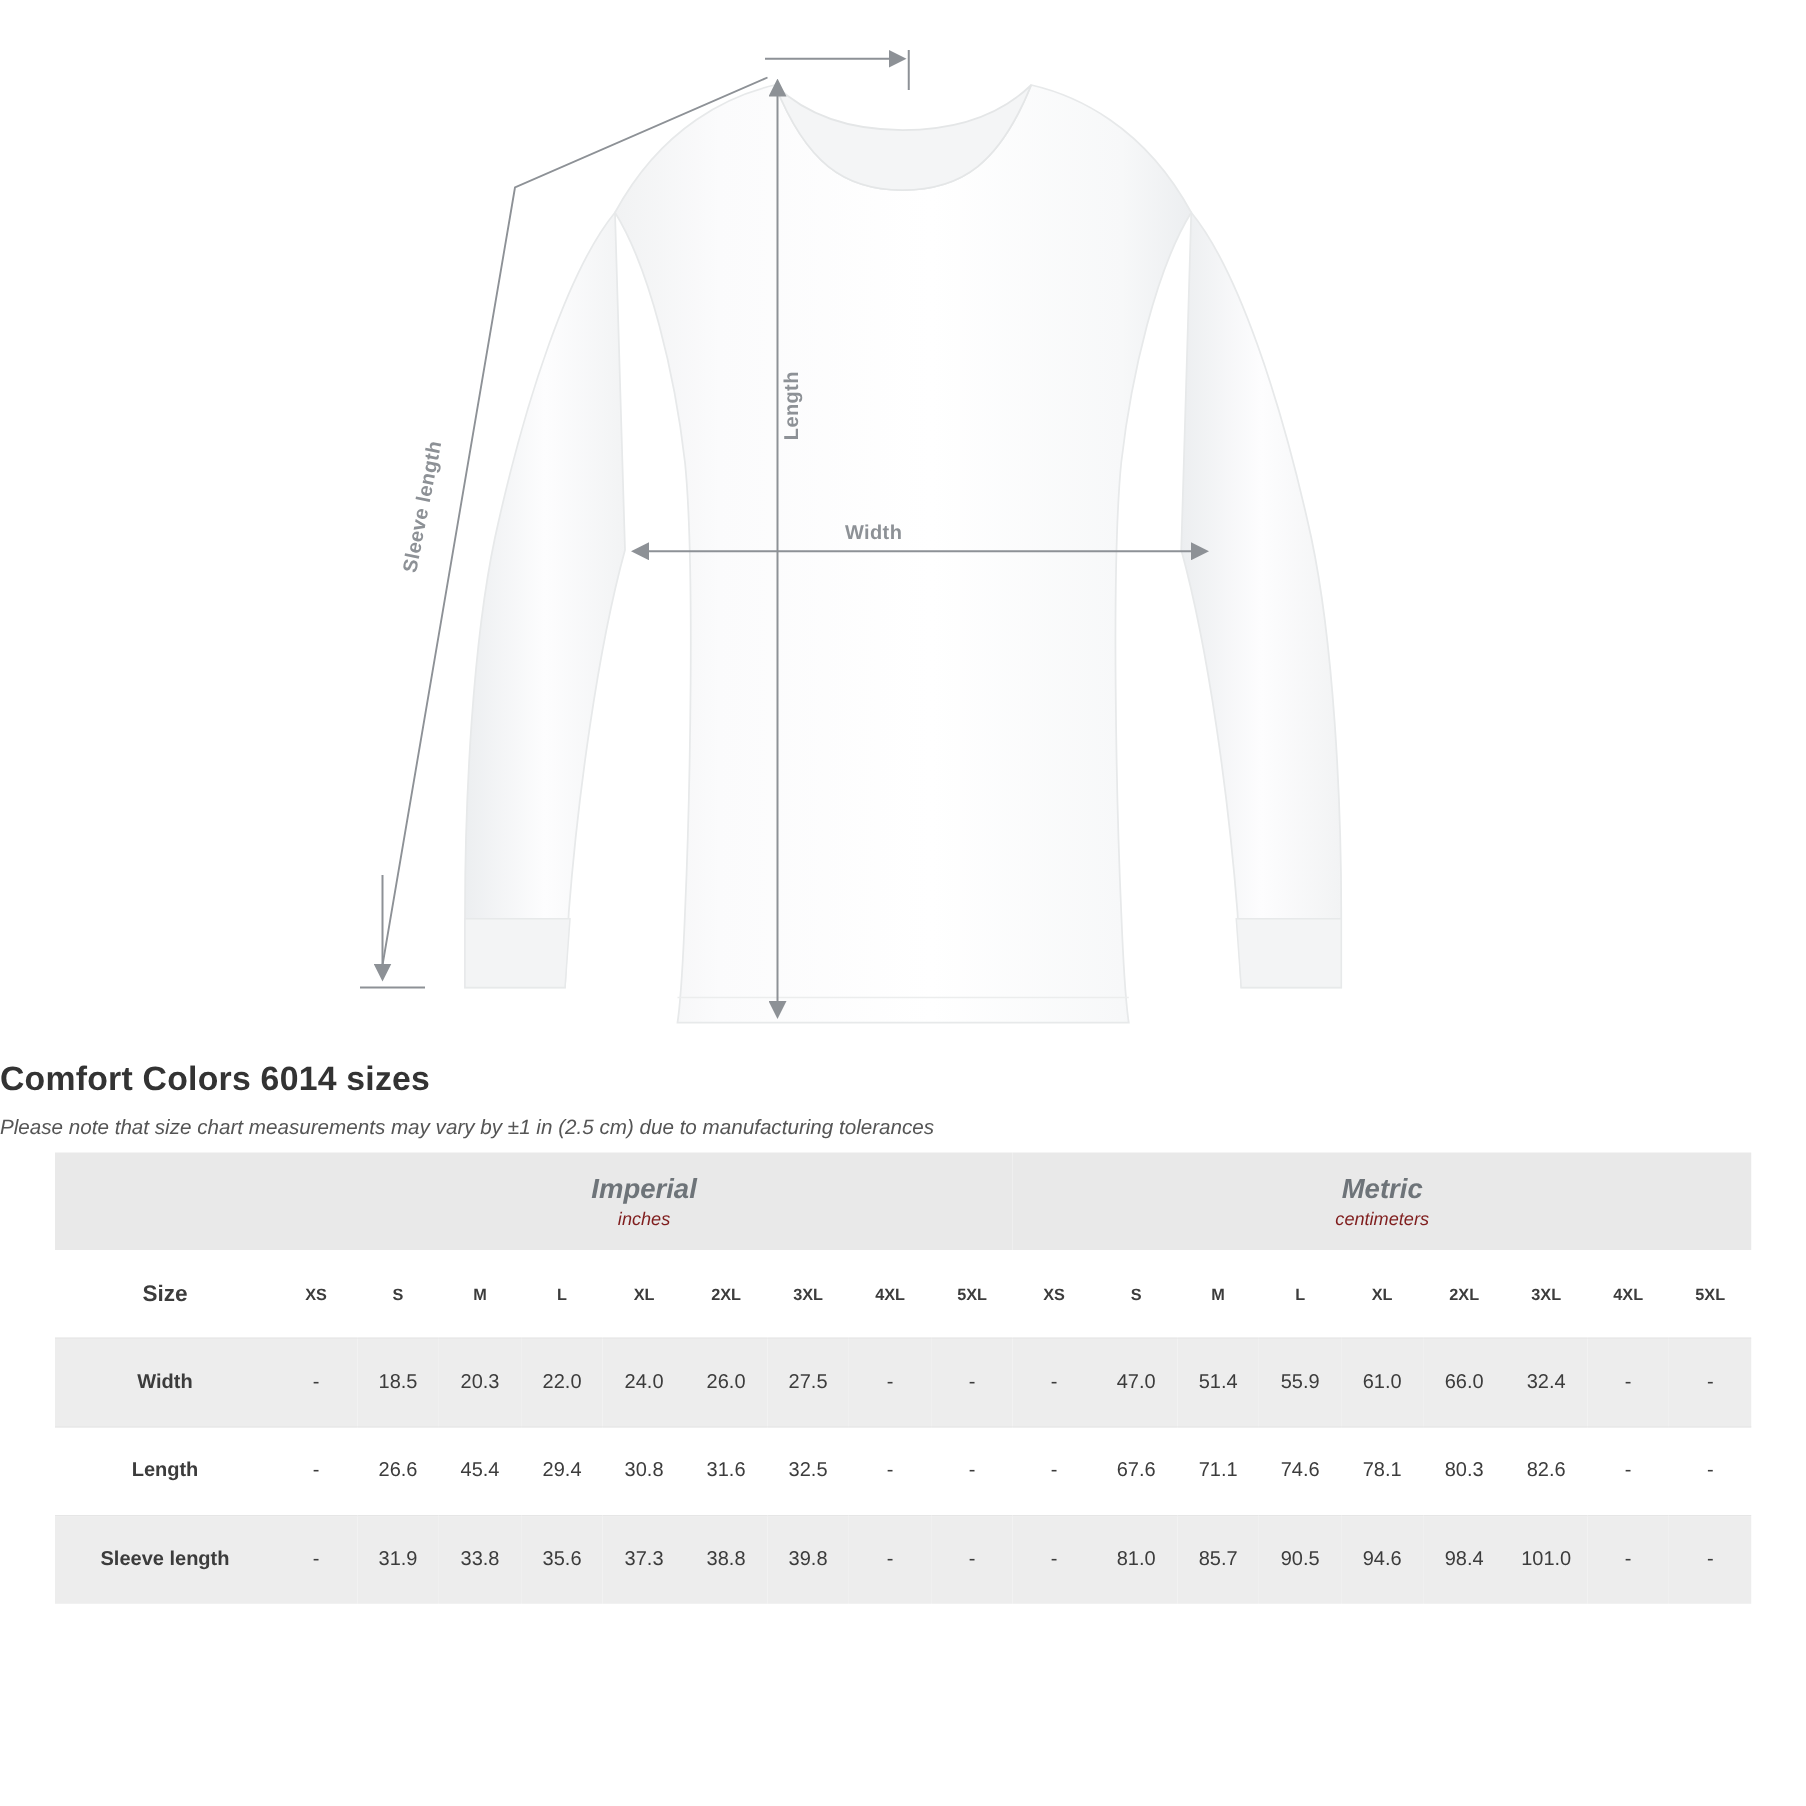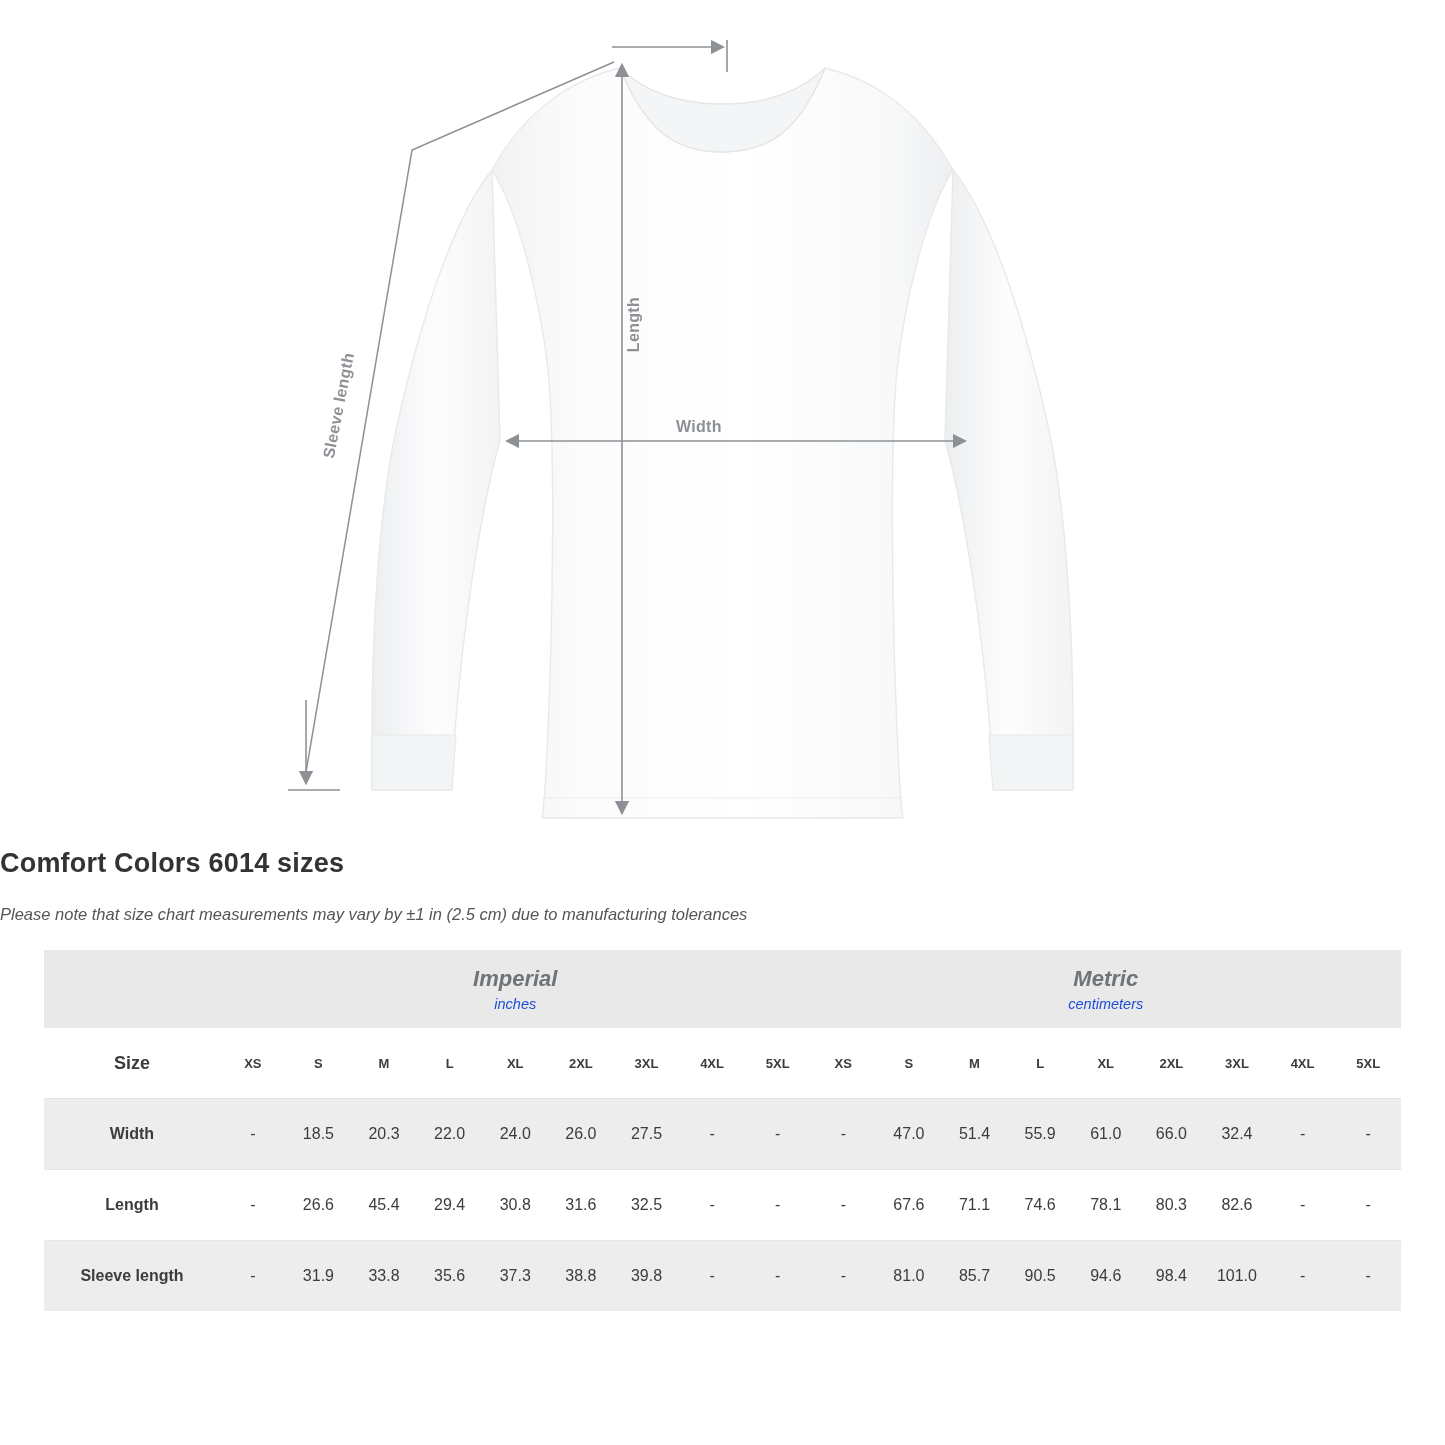--- a/index.html
+++ b/index.html
@@ -68,26 +68,26 @@
   .chart-title {
     font-size: 27px;
     font-weight: bold;
     color: #333333;
     letter-spacing: 0.2px;
   }
   .chart-note {
     font-size: 16.5px;
     font-style: italic;
     color: #555555;
-    margin-top: 26px;
+    margin-top: 14px;
   }
 
   
   .table-wrap {
-    margin: 26px 44px 0 44px;
+    margin: 10px 44px 0 44px;
     width: 1357px;
   }
   table.size-chart {
     border-collapse: collapse;
     width: 100%;
     table-layout: fixed;
   }
   table.size-chart td, table.size-chart th {
     padding: 0;
     margin: 0;
@@ -101,21 +101,21 @@
   }
   .unit-head .u-name {
     font-size: 22px;
     font-style: italic;
     font-weight: bold;
     color: #6e7479;
   }
   .unit-head .u-sub {
     font-size: 14.5px;
     font-style: italic;
-    color: #1d4ed8;
+    color: #7f1d1d;
     margin-top: 4px;
   }
   .corner-cell {
     background: #e9e9e9;
   }
 
   .hdr-row td {
     height: 70px;
     background: #ffffff;
     text-align: center;

